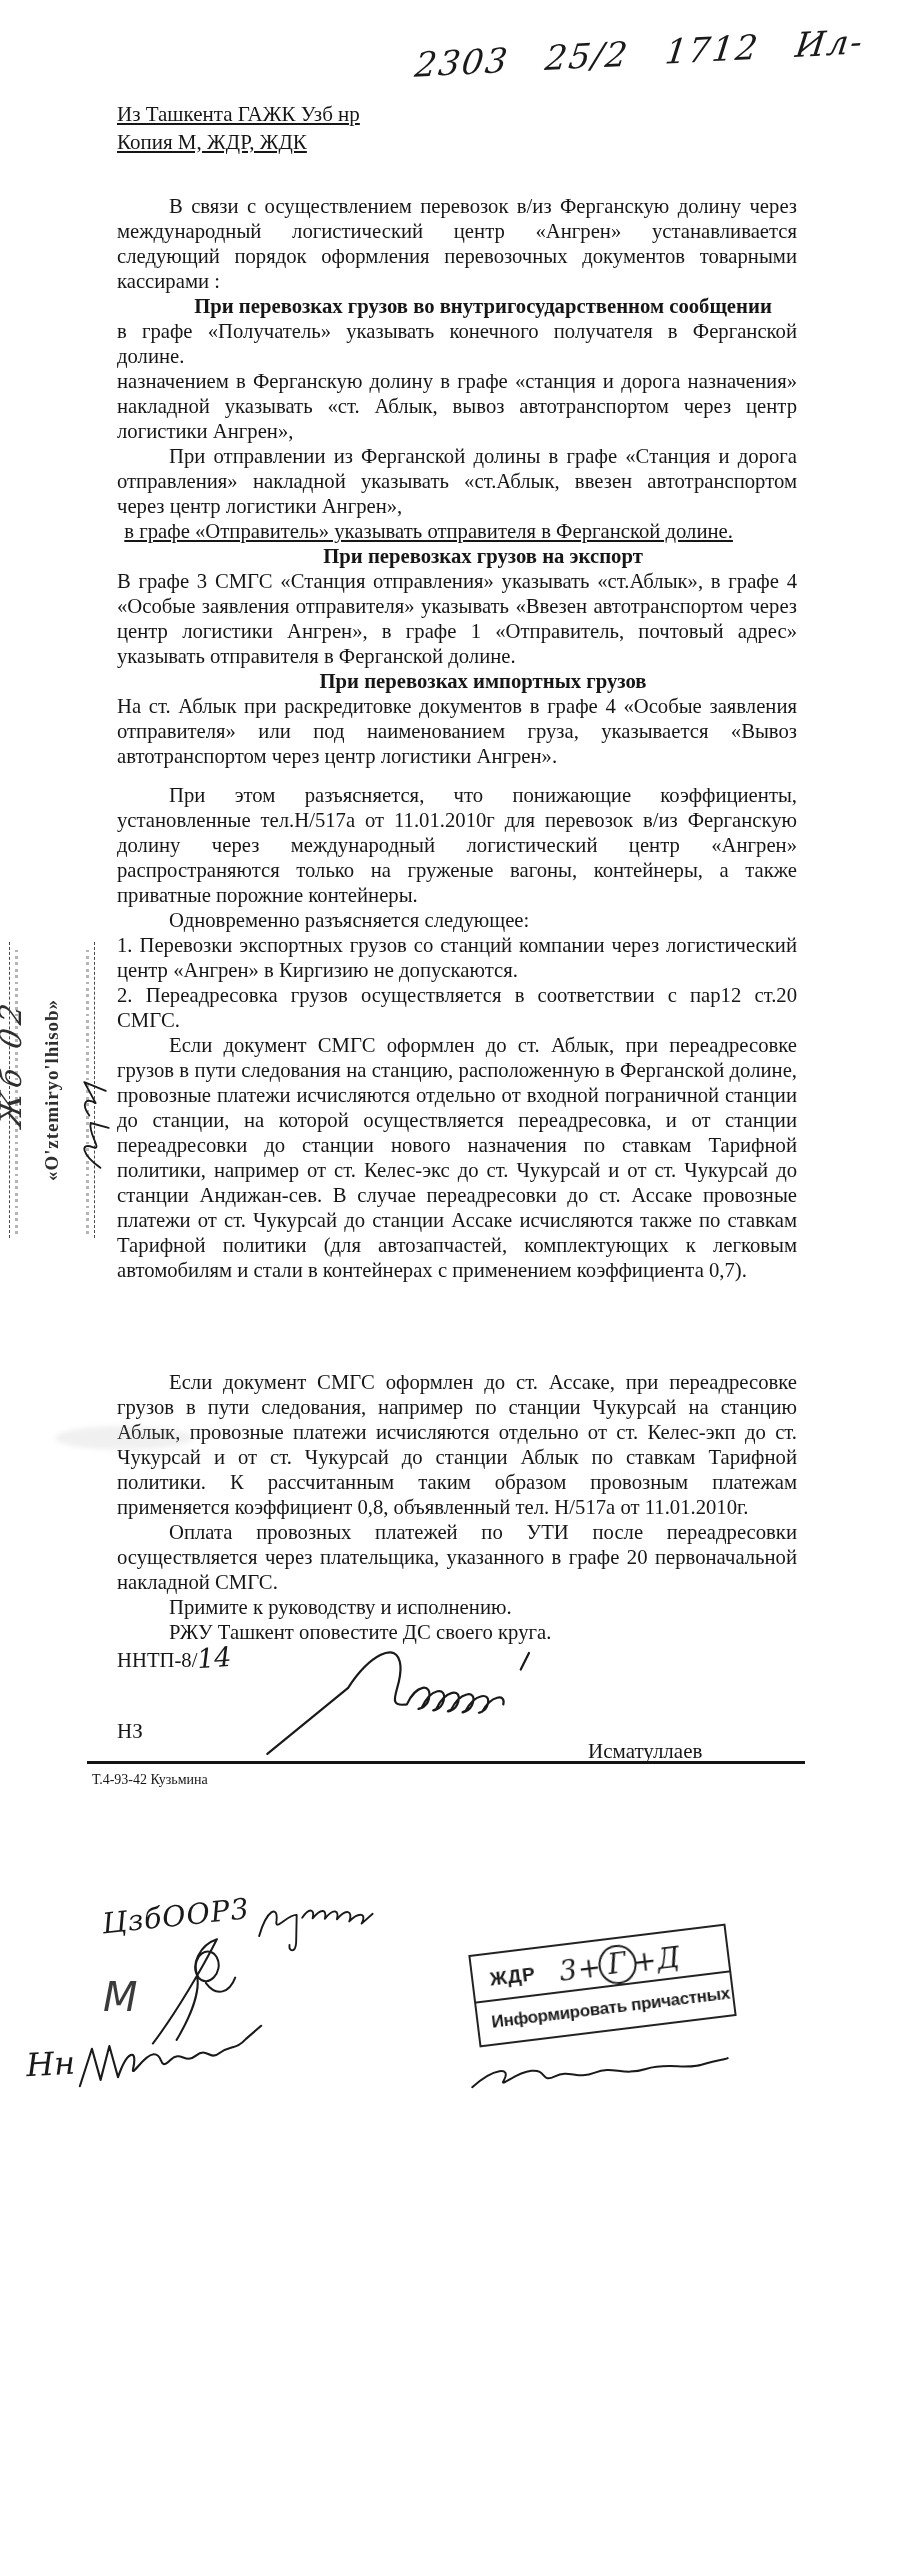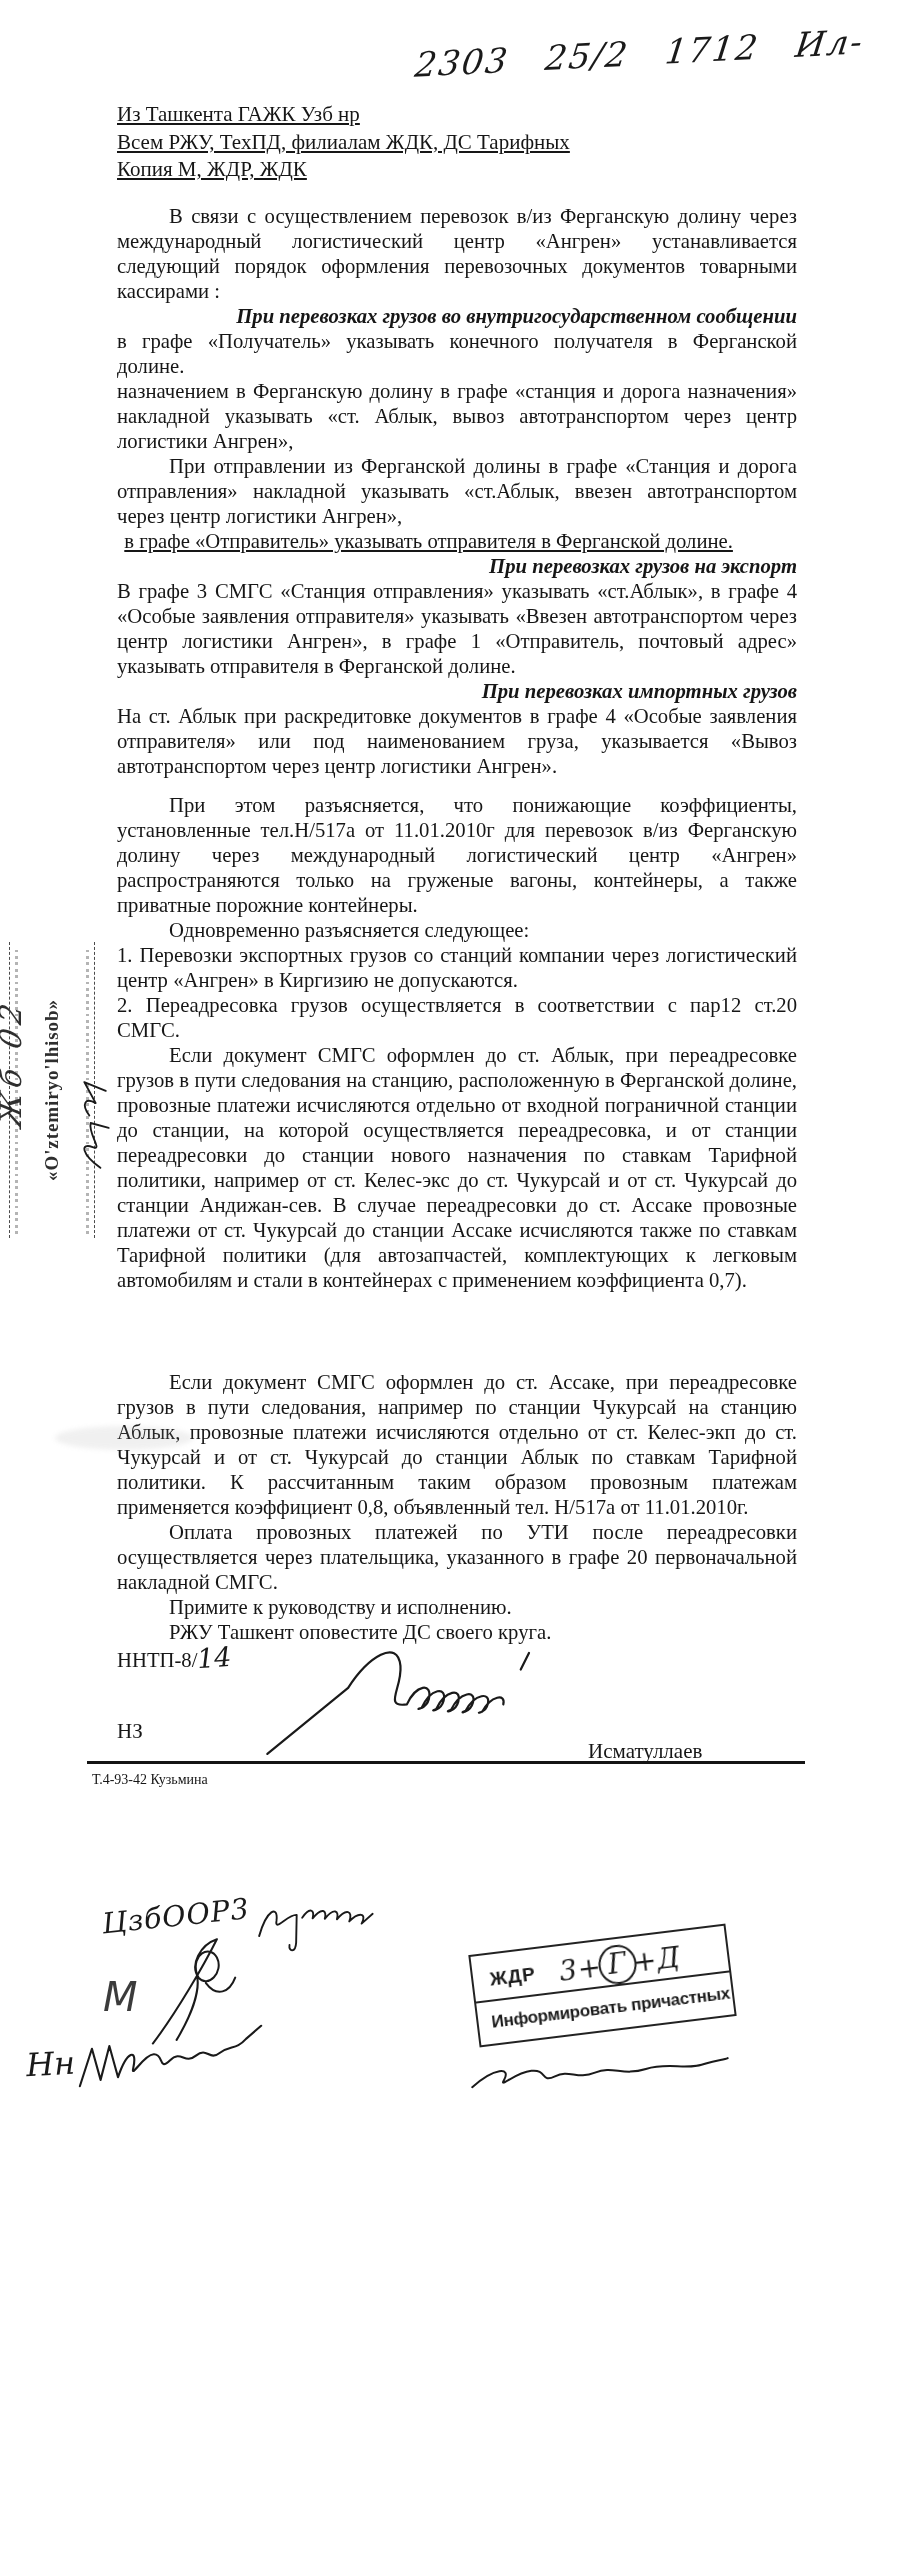--- a/index.html
+++ b/index.html
@@ -7,37 +7,37 @@
     position:relative;
     width:911px;height:2576px;
     background:#ffffff;
     overflow:hidden;
     font-family:"Liberation Serif","DejaVu Serif",serif;
     color:#161616;
   }
   .body-col p{margin:0;font-size:20.7px;line-height:25px;text-align:justify;color:#161616;}
   .body-col p.indent{text-indent:52px;}
   .body-col p.small-indent{text-indent:7.3px;text-decoration:underline;}
-  .body-col p.p-heading{font-weight:bold;font-style:italic;text-align:right;text-indent:52px;}
+  .body-col p.p-heading{font-weight:bold;text-align:center;text-indent:52px;}
   .body-col p.gap-top{margin-top:14px;}
   .hand{
     font-family:"DejaVu Serif",serif;
     font-style:italic;
     color:#1a1a1a;
     white-space:nowrap;
   }
   
   .hw-top{
     position:absolute;left:415px;top:33px;
     font-size:34px;letter-spacing:1.8px;word-spacing:24px;
     transform:rotate(-3deg) skewX(-10deg);
   }
   .header-block{position:absolute;left:117px;top:101px;font-size:21px;line-height:27.5px;}
   .header-block div{white-space:nowrap;text-decoration:underline;}
-  .body1{position:absolute;left:117px;top:204px;width:680px;}
+  .body1{position:absolute;left:117px;top:194px;width:680px;}
   .body2{position:absolute;left:117px;top:1370px;width:680px;}
   .ref-line{font-size:20.7px;margin-top:0.9px;}
   .ref-hand{font-size:27px;transform:rotate(-4deg);display:inline-block;}
   .sig-label{position:absolute;left:117px;top:1719px;font-size:21px;}
   .sig-name{position:absolute;left:588px;top:1719px;font-size:21px;margin-top:20px;}
   .sig-svg{position:absolute;left:260px;top:1651px;}
   .rule{position:absolute;left:87px;top:1761px;width:718px;height:2.8px;background:#141414;}
   .contact{position:absolute;left:92px;top:1772px;font-size:14px;}
   
   .left-stamp{position:absolute;left:9.2px;top:942px;width:86px;height:296px;}
@@ -93,21 +93,20 @@
 </style>
 </head>
 <body>
 
 <div class="page">
 
   <div class="hand hw-top">2303  25/2  1712 Ил-</div>
 
   <div class="header-block">
     <div>Из Ташкента ГАЖК Узб нр</div>
-    <div>Всем РЖУ, ТехПД, филиалам ЖДК, ДС Тарифных</div>
     <div>Копия М,  ЖДР, ЖДК</div>
   </div>
 
   <div class="body1 body-col">
     <p class="indent">В связи с осуществлением перевозок в/из Ферганскую долину через международный логистический центр «Ангрен» устанавливается следующий порядок оформления перевозочных документов товарными кассирами :</p>
     <p class="p-heading">При перевозках грузов во внутригосударственном сообщении</p>
     <p>в графе «Получатель» указывать конечного получателя в Ферганской долине.</p>
     <p>назначением в Ферганскую долину в графе «станция и дорога назначения» накладной указывать «ст. Аблык, вывоз автотранспортом через центр логистики Ангрен»,</p>
     <p class="indent">При отправлении из Ферганской долины в графе «Станция и дорога отправления» накладной указывать «ст.Аблык, ввезен автотранспортом через центр логистики Ангрен»,</p>
     <p class="small-indent">в графе «Отправитель» указывать  отправителя в Ферганской долине.</p>

